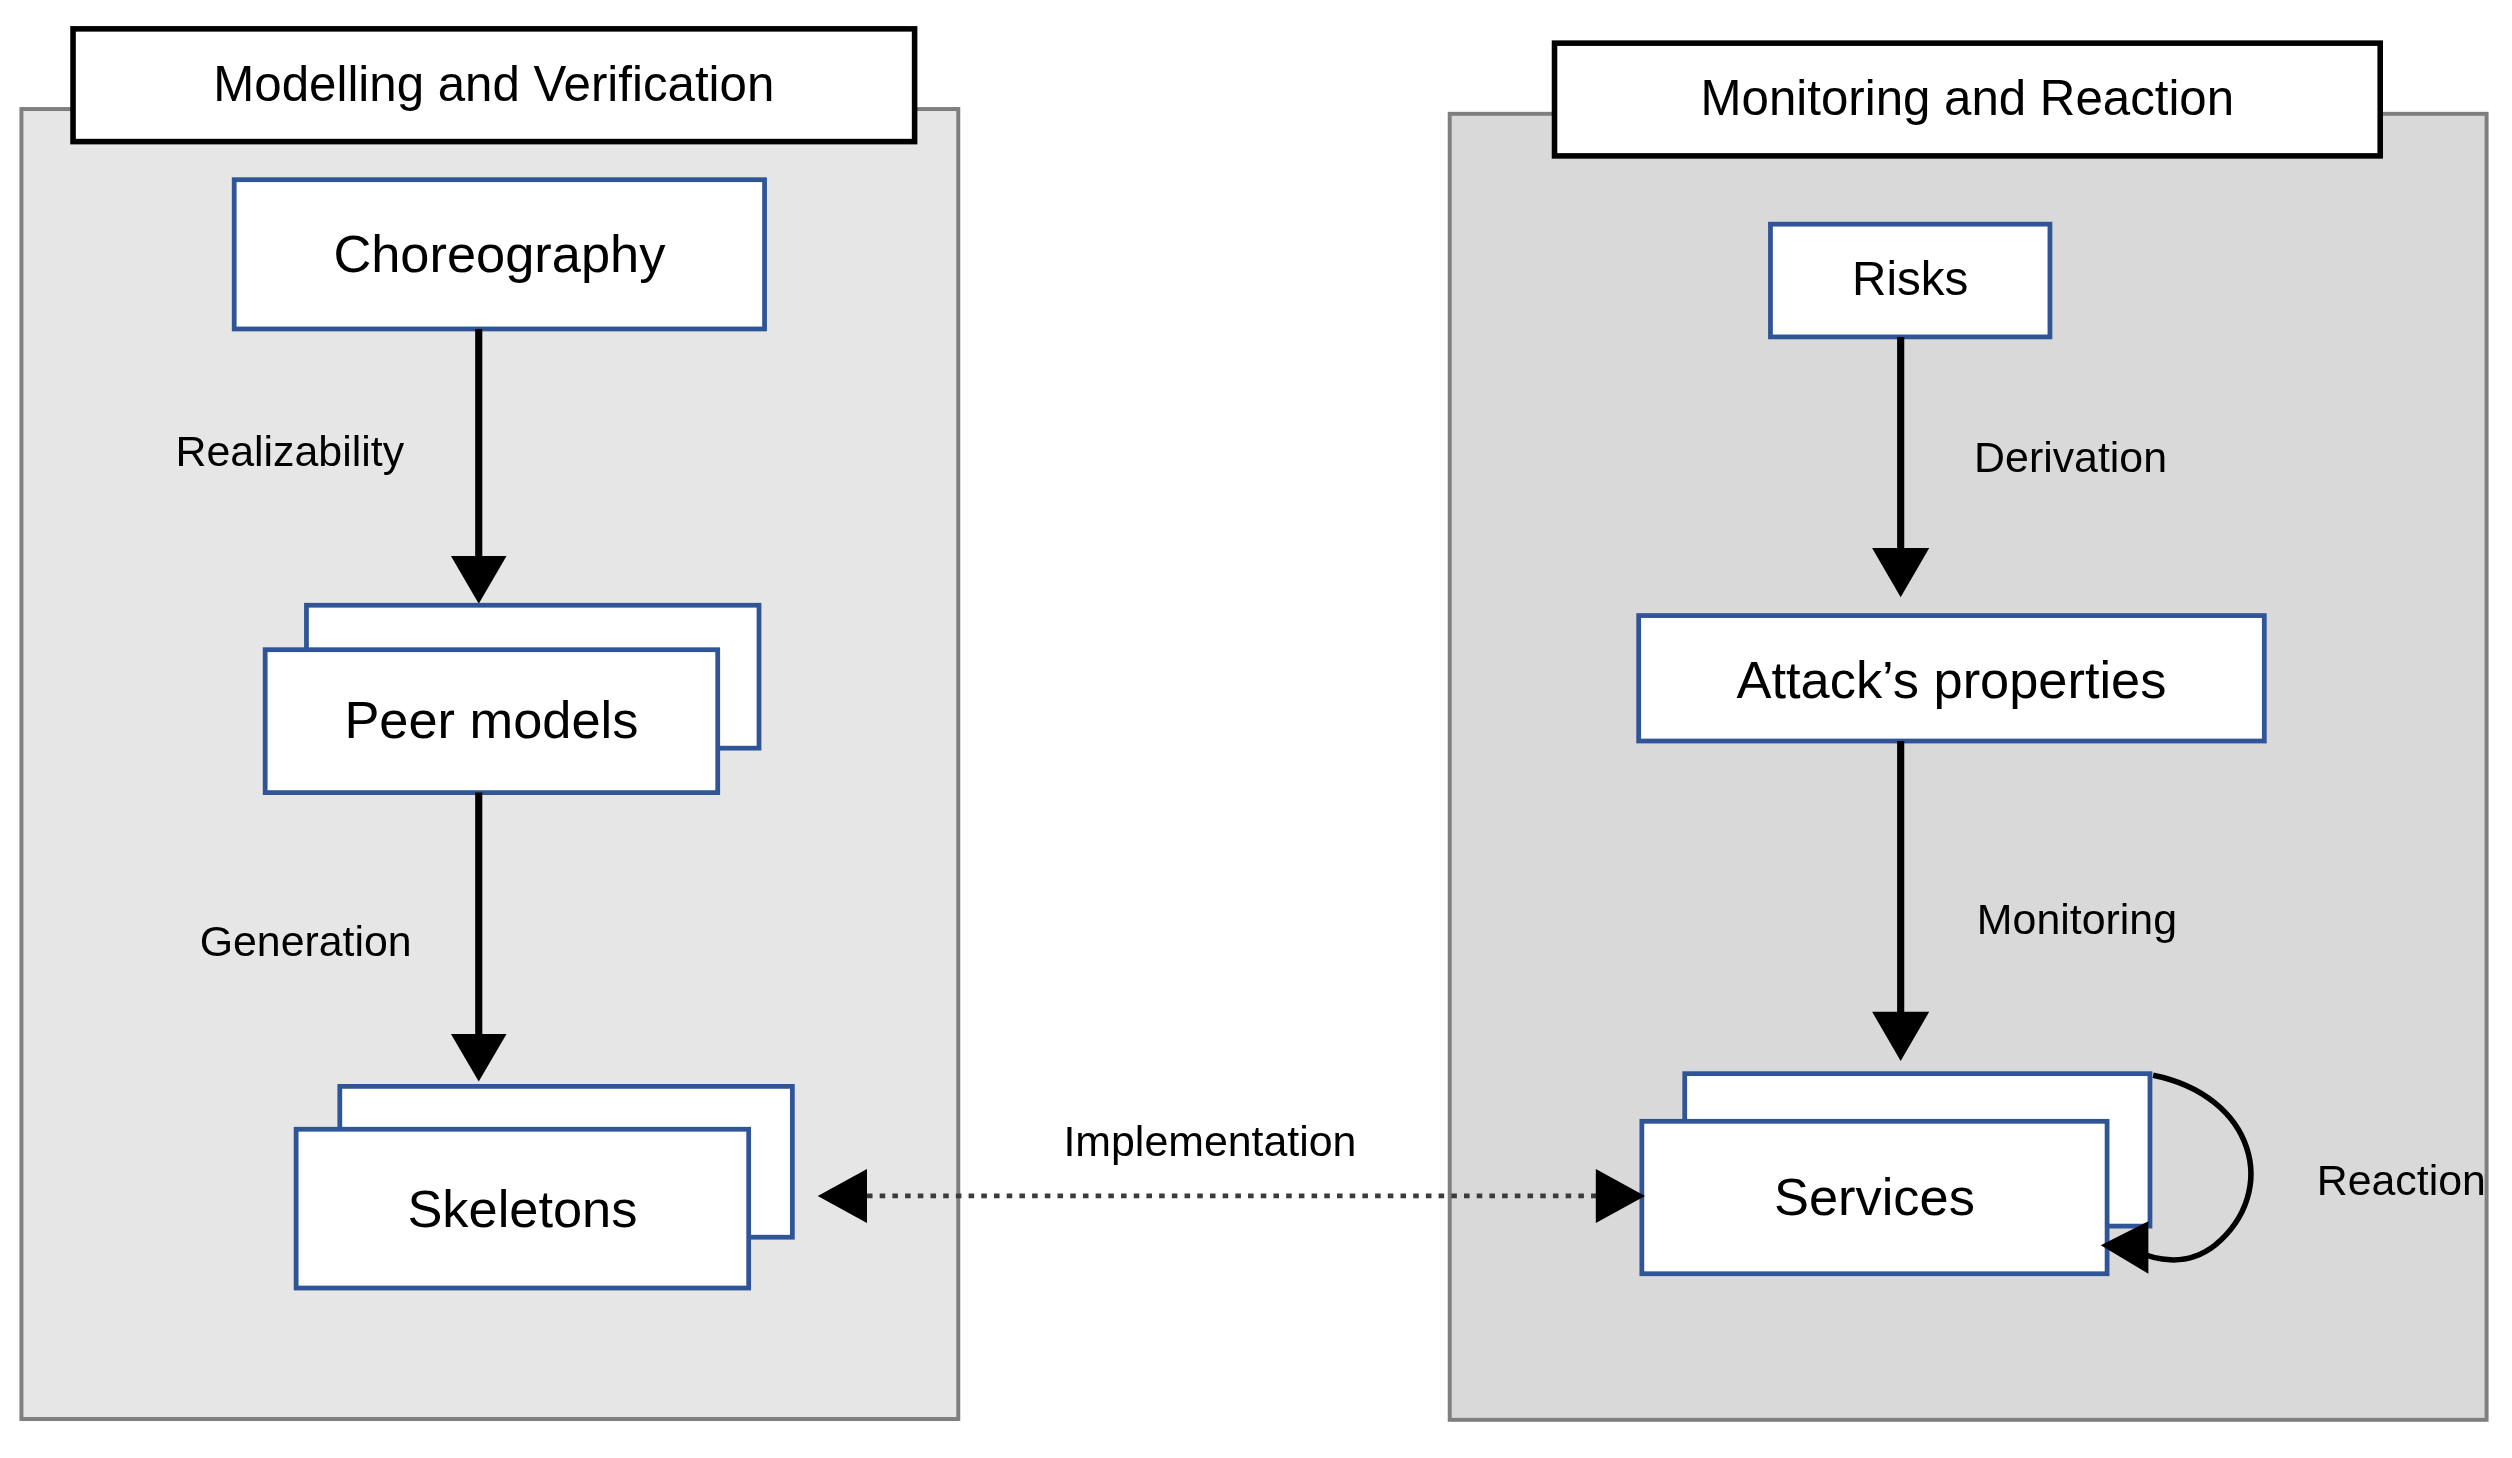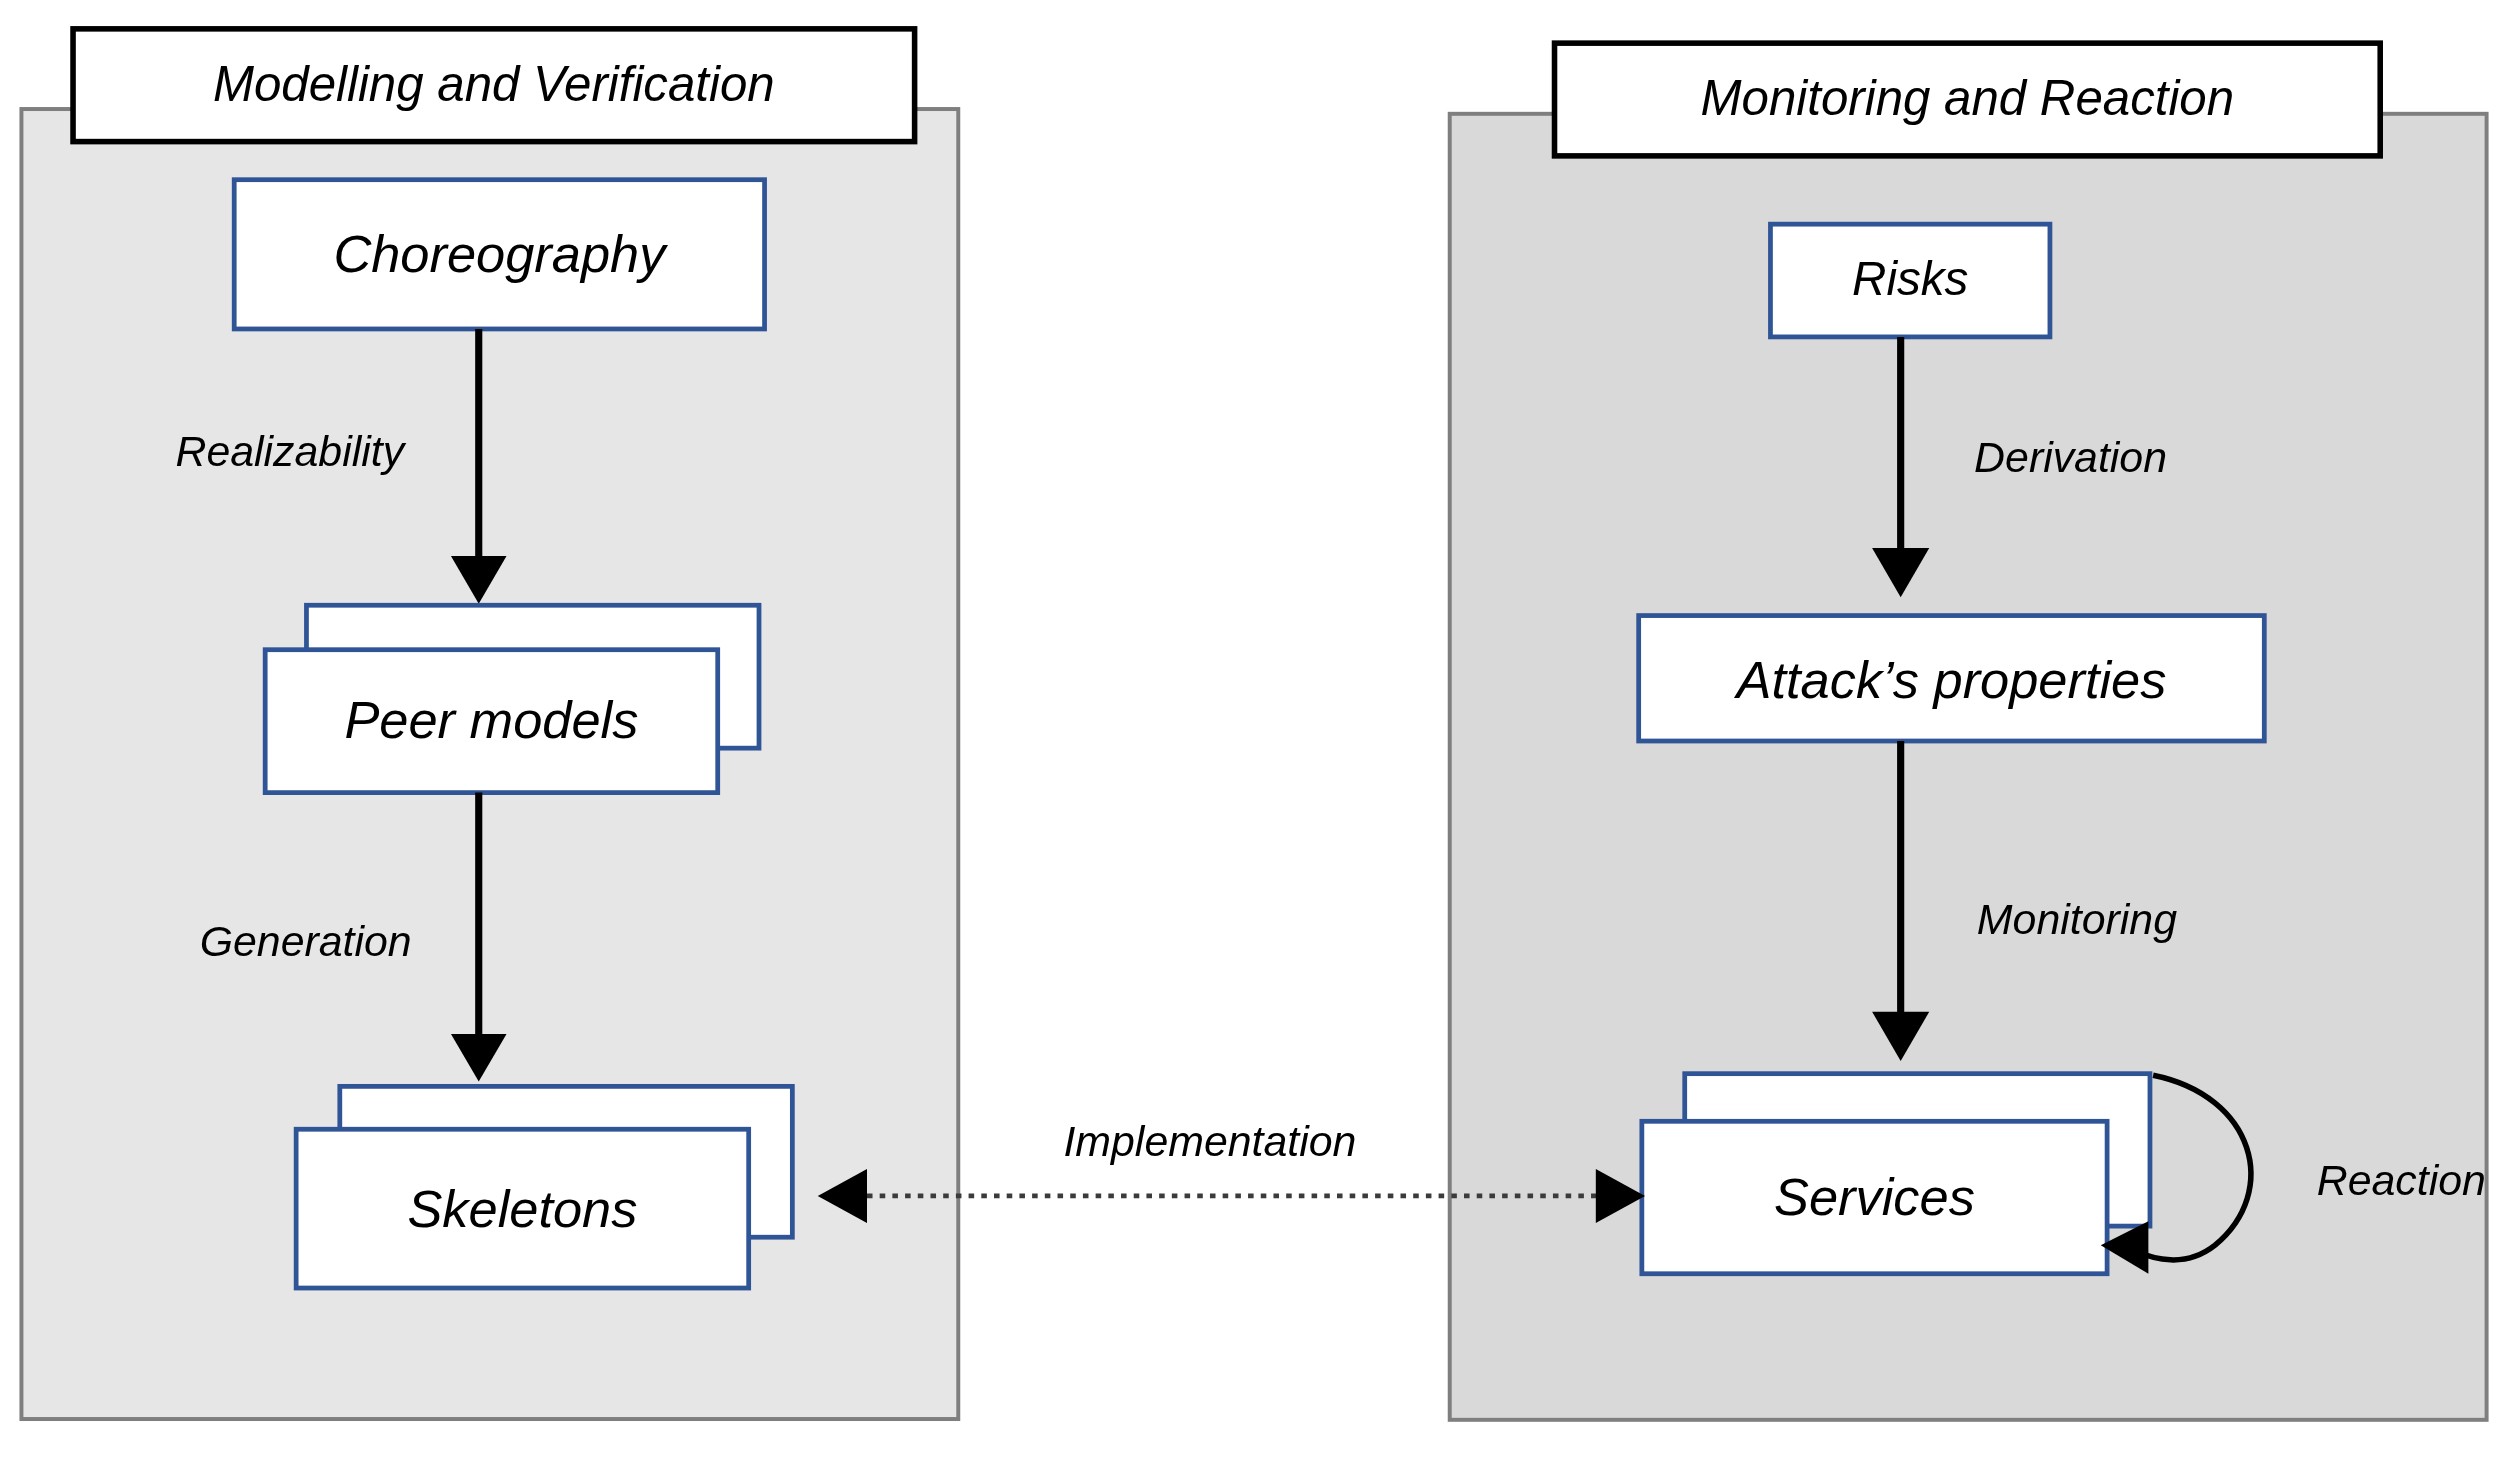--- a/index.html
+++ b/index.html
@@ -10,21 +10,20 @@
   body {
     width: 2512px;
     height: 1459px;
     overflow: hidden;
     font-family: "Liberation Sans", sans-serif;
   }
   #diagram-root {
     position: relative;
     width: 2232px;
     height: 1459px;
-    font-style: italic;
   }
   svg.canvas {
     display: block;
     width: 2512px;
     height: 1459px;
   }
   .panel-fill-left  { fill: #e6e6e6; stroke: #7f7f7f; stroke-width: 5; }
   .panel-fill-right { fill: #d9d9d9; stroke: #7f7f7f; stroke-width: 5; }
   .header-box       { fill: #ffffff; stroke: #000000; stroke-width: 7; }
   .node-box         { fill: #ffffff; stroke: #2f5597; stroke-width: 6; }

